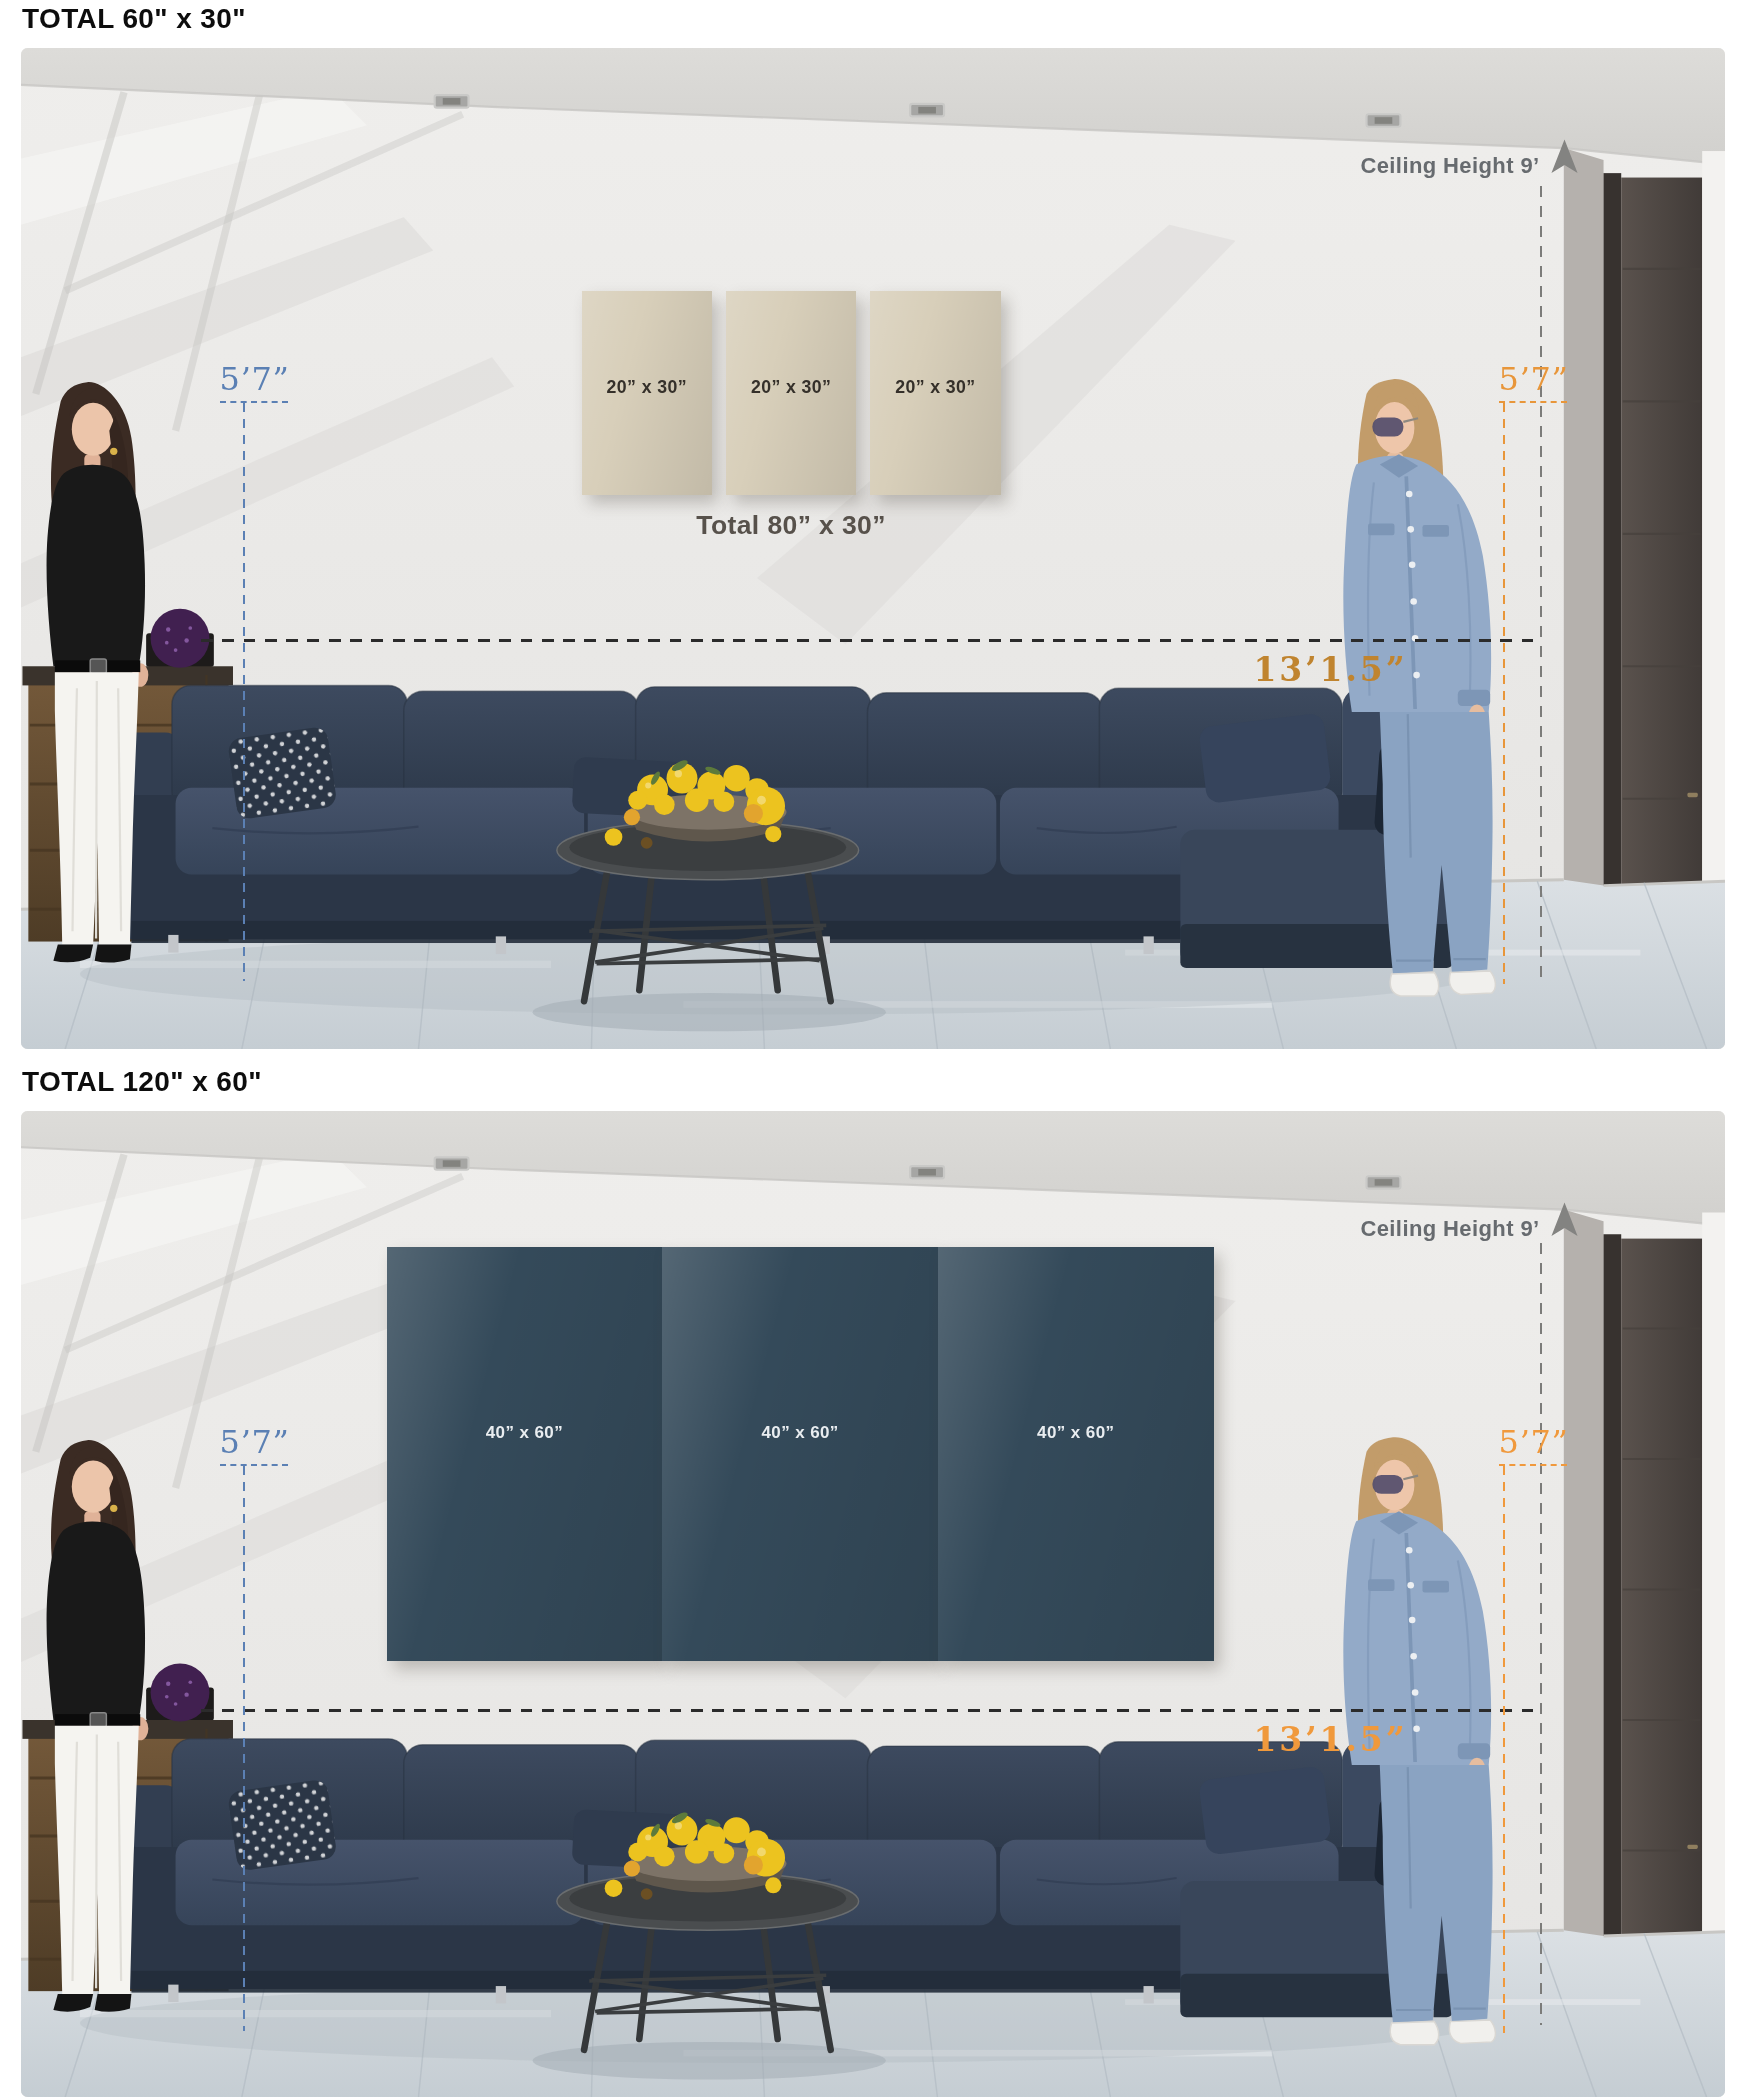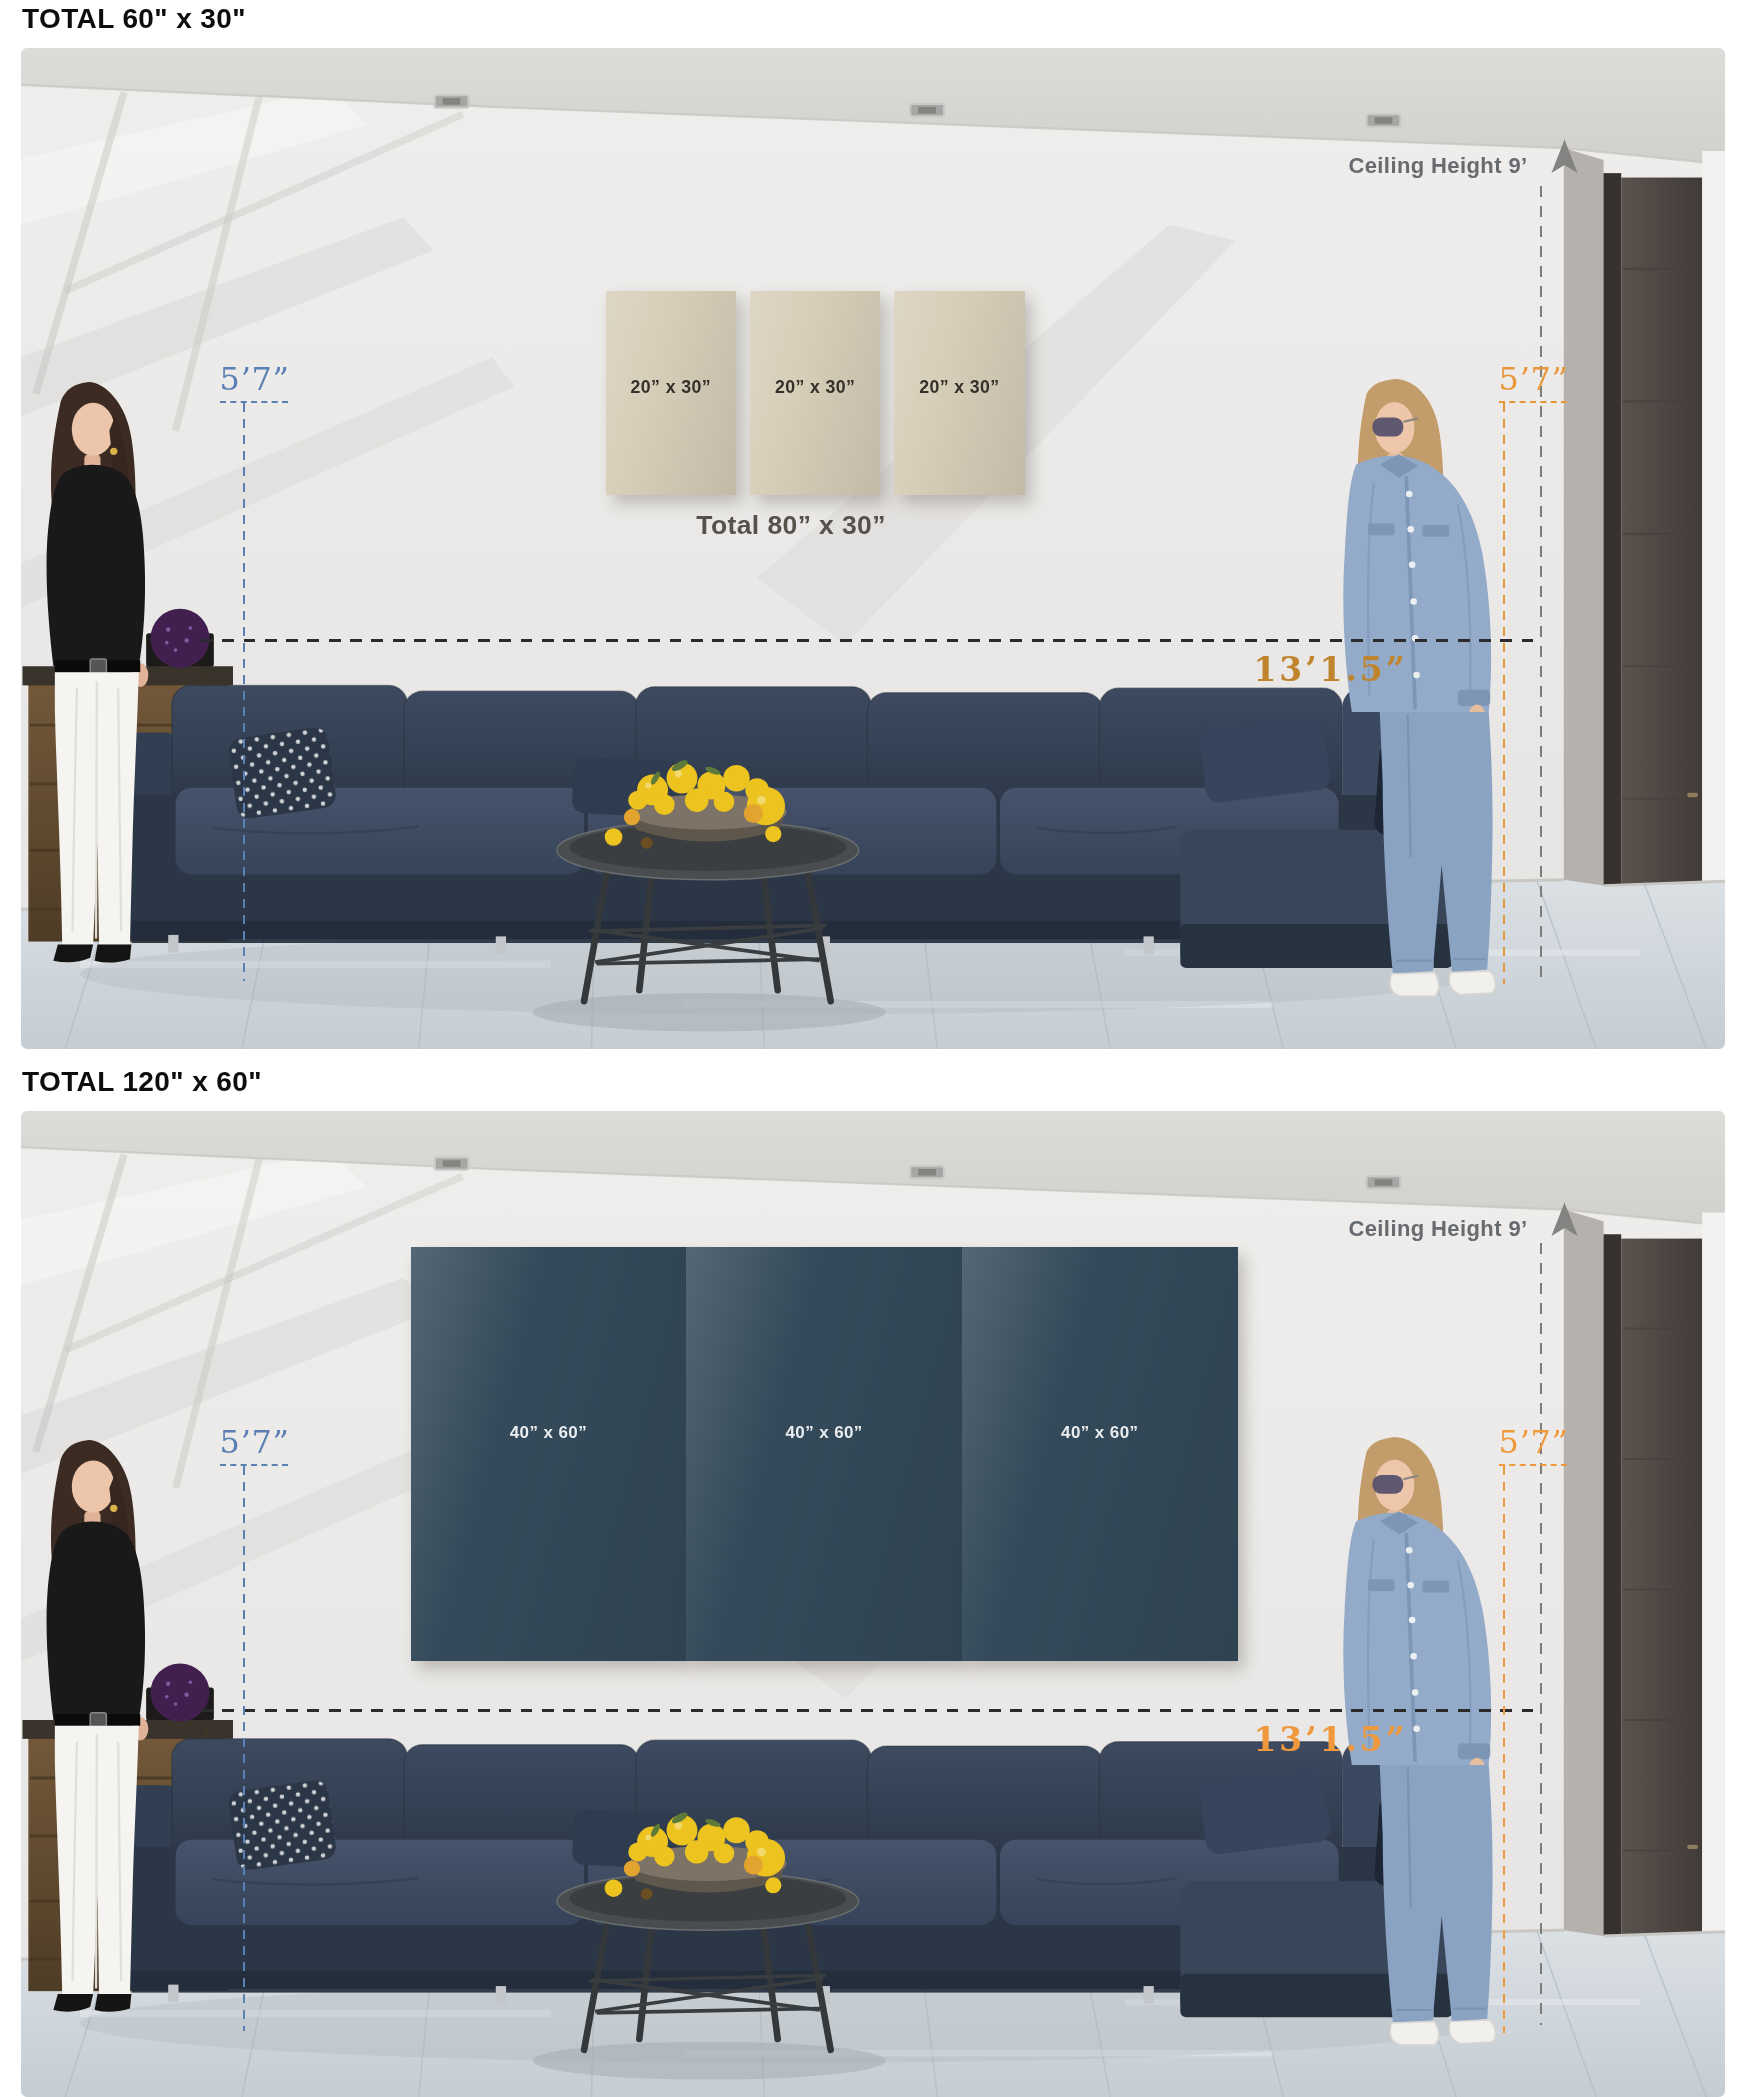--- a/index.html
+++ b/index.html
@@ -7,21 +7,21 @@
   .section-title{position:absolute;left:22px;font-size:28px;font-weight:bold;color:#0d0d0d;letter-spacing:0.4px;}
   #title1{top:2.9px;}
   #title2{top:1066px;}
   .panel{position:absolute;left:20.6px;width:1704px;overflow:hidden;border-radius:6.6px;background:#e9e8e6;}
   #panel1{top:48px;height:1001px;}
   #panel2{top:1111px;height:986px;}
   .scene{position:absolute;inset:0;}
   .scene svg{display:block;width:100%;height:100%;}
 
   
-  .canvas-group{position:absolute;display:flex;margin-left:24px;}
+  .canvas-group{position:absolute;display:flex;}
   .p1 .canvas-group{left:561px;top:243px;width:419px;height:204px;gap:14px;}
   .p2 .canvas-group{left:366px;top:136px;width:827px;height:414px;}
   .canvas{flex:1;position:relative;background:var(--canvas-color);display:flex;align-items:center;justify-content:center;box-shadow:6.6px 8px 14.7px rgba(70,62,50,0.28);}
   .canvas::before{content:"";position:absolute;inset:0;background:linear-gradient(105deg,rgba(255,255,255,0.16),rgba(255,255,255,0) 35%,rgba(0,0,0,0.10));}
   .canvas-label{position:relative;font-weight:bold;color:var(--canvas-text-color);letter-spacing:0.4px;}
   .p1 .canvas-label{font-size:17.7px;transform:translateY(-5.9px);}
   .p2 .canvas-label{font-size:17px;transform:translateY(-20.6px);}
 
   .total-label{position:absolute;text-align:center;font-weight:bold;font-size:26.5px;letter-spacing:0.4px;}
   .p1 .total-label{left:561px;width:419px;top:462px;color:#57514b;}
@@ -29,21 +29,21 @@
 
   
   .dim-line{position:absolute;left:180px;width:1341px;height:2.9px;background:repeating-linear-gradient(90deg,#2b2b2b 0 11.8px,transparent 11.8px 21.3px);}
   .p1 .dim-line{top:591px;}
   .p2 .dim-line{top:598px;}
   .dim-label{position:absolute;left:180px;width:1207px;text-align:right;font-family:"DejaVu Serif",serif;font-weight:bold;font-size:33px;letter-spacing:2.9px;color:var(--accent-color);}
   .p1 .dim-label{top:602px;}
   .p2 .dim-label{top:609px;}
 
   
-  .ceiling-note{position:absolute;top:105px;right:197px;font-size:22px;font-weight:bold;color:#676b6f;letter-spacing:0.4px;}
+  .ceiling-note{position:absolute;top:105px;right:185px;font-size:22px;font-weight:bold;color:#676b6f;letter-spacing:0.4px;}
   .ceiling-arrow{position:absolute;left:1529px;top:91px;width:29px;height:46px;}
 
   
   .height-note{position:absolute;font-family:"DejaVu Serif",serif;font-weight:normal;font-size:32px;letter-spacing:0.7px;text-align:center;width:68px;padding-bottom:2.9px;border-bottom:2.9px dashed currentColor;margin-left:43px;}
   .height-left{left:156px;top:312px;color:#5b80b4;}
   .height-right{left:1435px;top:312px;color:var(--height-color);}
 
   .vline{position:absolute;width:2.9px;}
   .vline-blue{left:222px;background:repeating-linear-gradient(180deg,#5b80b4 0 8.8px,transparent 8.8px 16px);}
   .p1 .vline-blue{top:355px;height:578px;}

